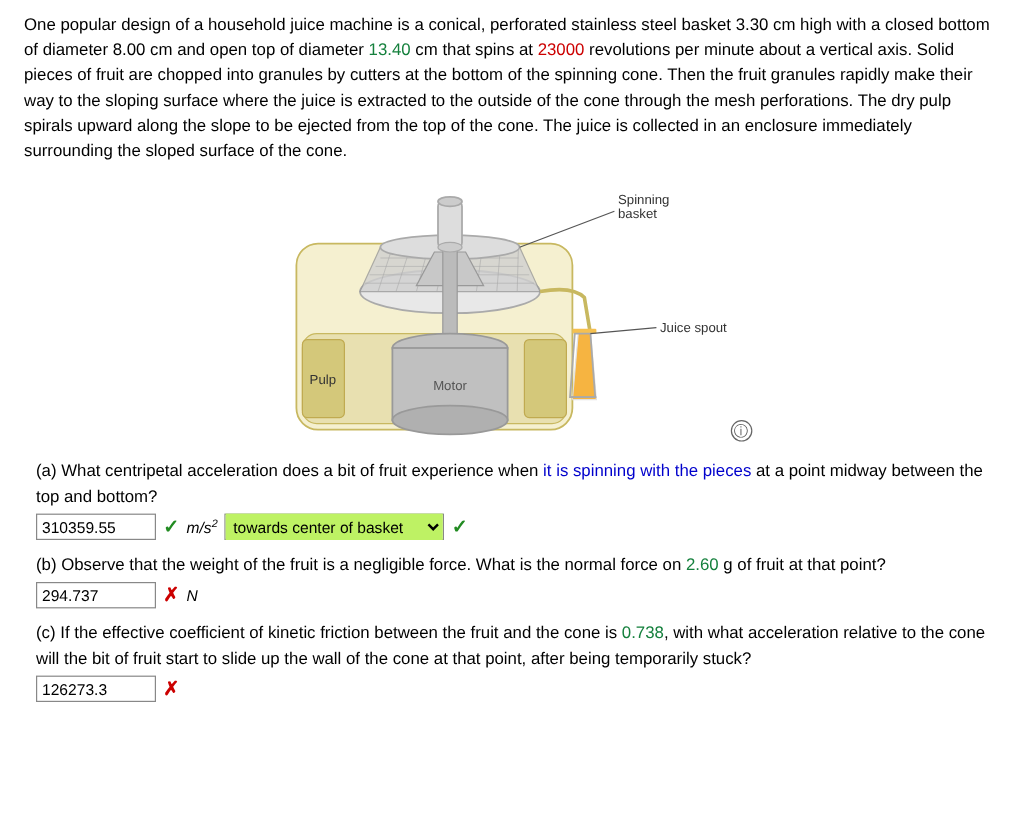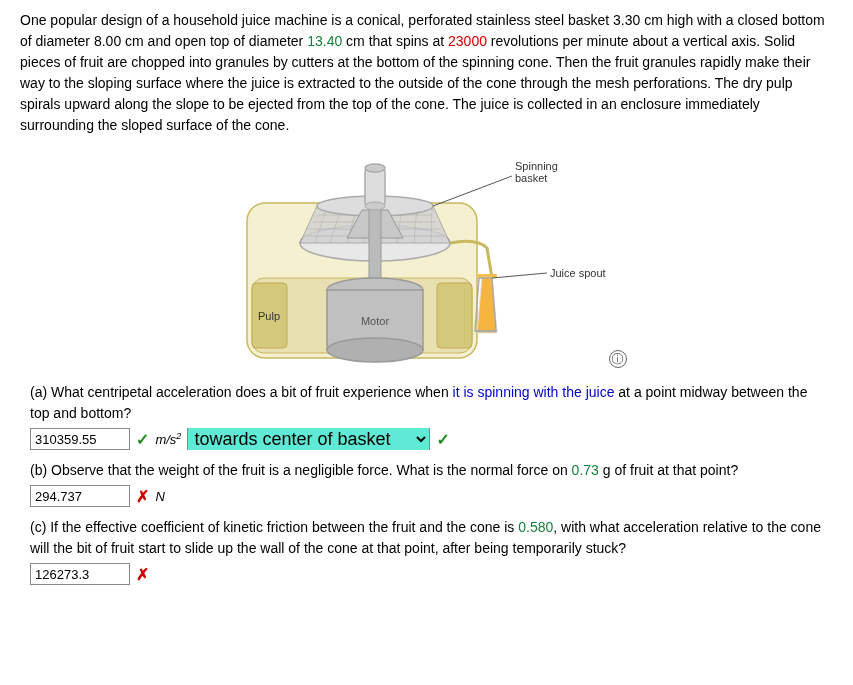--- a/index.html
+++ b/index.html
@@ -68,22 +68,22 @@
       font-style: italic;
     }
     .dropdown-wrapper {
       display: inline-flex;
       align-items: center;
       border: 1px solid #888;
       height: 22px;
     }
     .direction-select {
       border: none;
-      background: #5eead4;
-      font-size: 18px;
+      background: #bef264;
+      font-size: 13px;
       height: 22px;
       padding: 0 2px;
       outline: none;
     }
     sup { font-size: 9px; vertical-align: super; }
     .info-icon {
       display: inline-block;
       width: 18px;
       height: 18px;
       border: 1px solid #666;
@@ -167,50 +167,50 @@
     <div style="position:absolute; bottom:0; right:10px;">
       <span class="info-icon">ⓘ</span>
     </div>
   </div>
 </div>
 
 <div class="qa-section">
 
   <div class="qa-item">
     <div class="qa-question">
-      (a) What centripetal acceleration does a bit of fruit experience when <span class="highlight-blue">it is spinning with the juice</span> at a point midway between the top and bottom?
+      (a) What centripetal acceleration does a bit of fruit experience when <span class="highlight-blue">it is spinning with the pieces</span> at a point midway between the top and bottom?
     </div>
     <div class="qa-answer">
       <input type="text" class="answer-input" value="310359.55" style="">
       <span class="check-icon">✓</span>
       <span class="unit-text">m/s<sup>2</sup></span>
       <div class="dropdown-wrapper">
         <select class="direction-select">
           <option value="towards">towards center of basket</option>
           <option value="away">away from center of basket</option>
         </select>
       </div>
       <span class="check-icon">✓</span>
     </div>
   </div>
 
   <div class="qa-item">
     <div class="qa-question">
-      (b) Observe that the weight of the fruit is a negligible force. What is the normal force on <span class="highlight-orange">0.73</span> g of fruit at that point?
+      (b) Observe that the weight of the fruit is a negligible force. What is the normal force on <span class="highlight-orange">2.60</span> g of fruit at that point?
     </div>
     <div class="qa-answer">
       <input type="text" class="answer-input" value="294.737" style="">
       <span class="cross-icon">✗</span>
       <span class="unit-text">N</span>
     </div>
   </div>
 
   <div class="qa-item">
     <div class="qa-question">
-      (c) If the effective coefficient of kinetic friction between the fruit and the cone is <span class="highlight-orange">0.580</span>, with what acceleration relative to the cone will the bit of fruit start to slide up the wall of the cone at that point, after being temporarily stuck?
+      (c) If the effective coefficient of kinetic friction between the fruit and the cone is <span class="highlight-orange">0.738</span>, with what acceleration relative to the cone will the bit of fruit start to slide up the wall of the cone at that point, after being temporarily stuck?
     </div>
     <div class="qa-answer">
       <input type="text" class="answer-input" value="126273.3" style="">
       <span class="cross-icon">✗</span>
     </div>
   </div>
 
 </div>
 
 </body></html>

